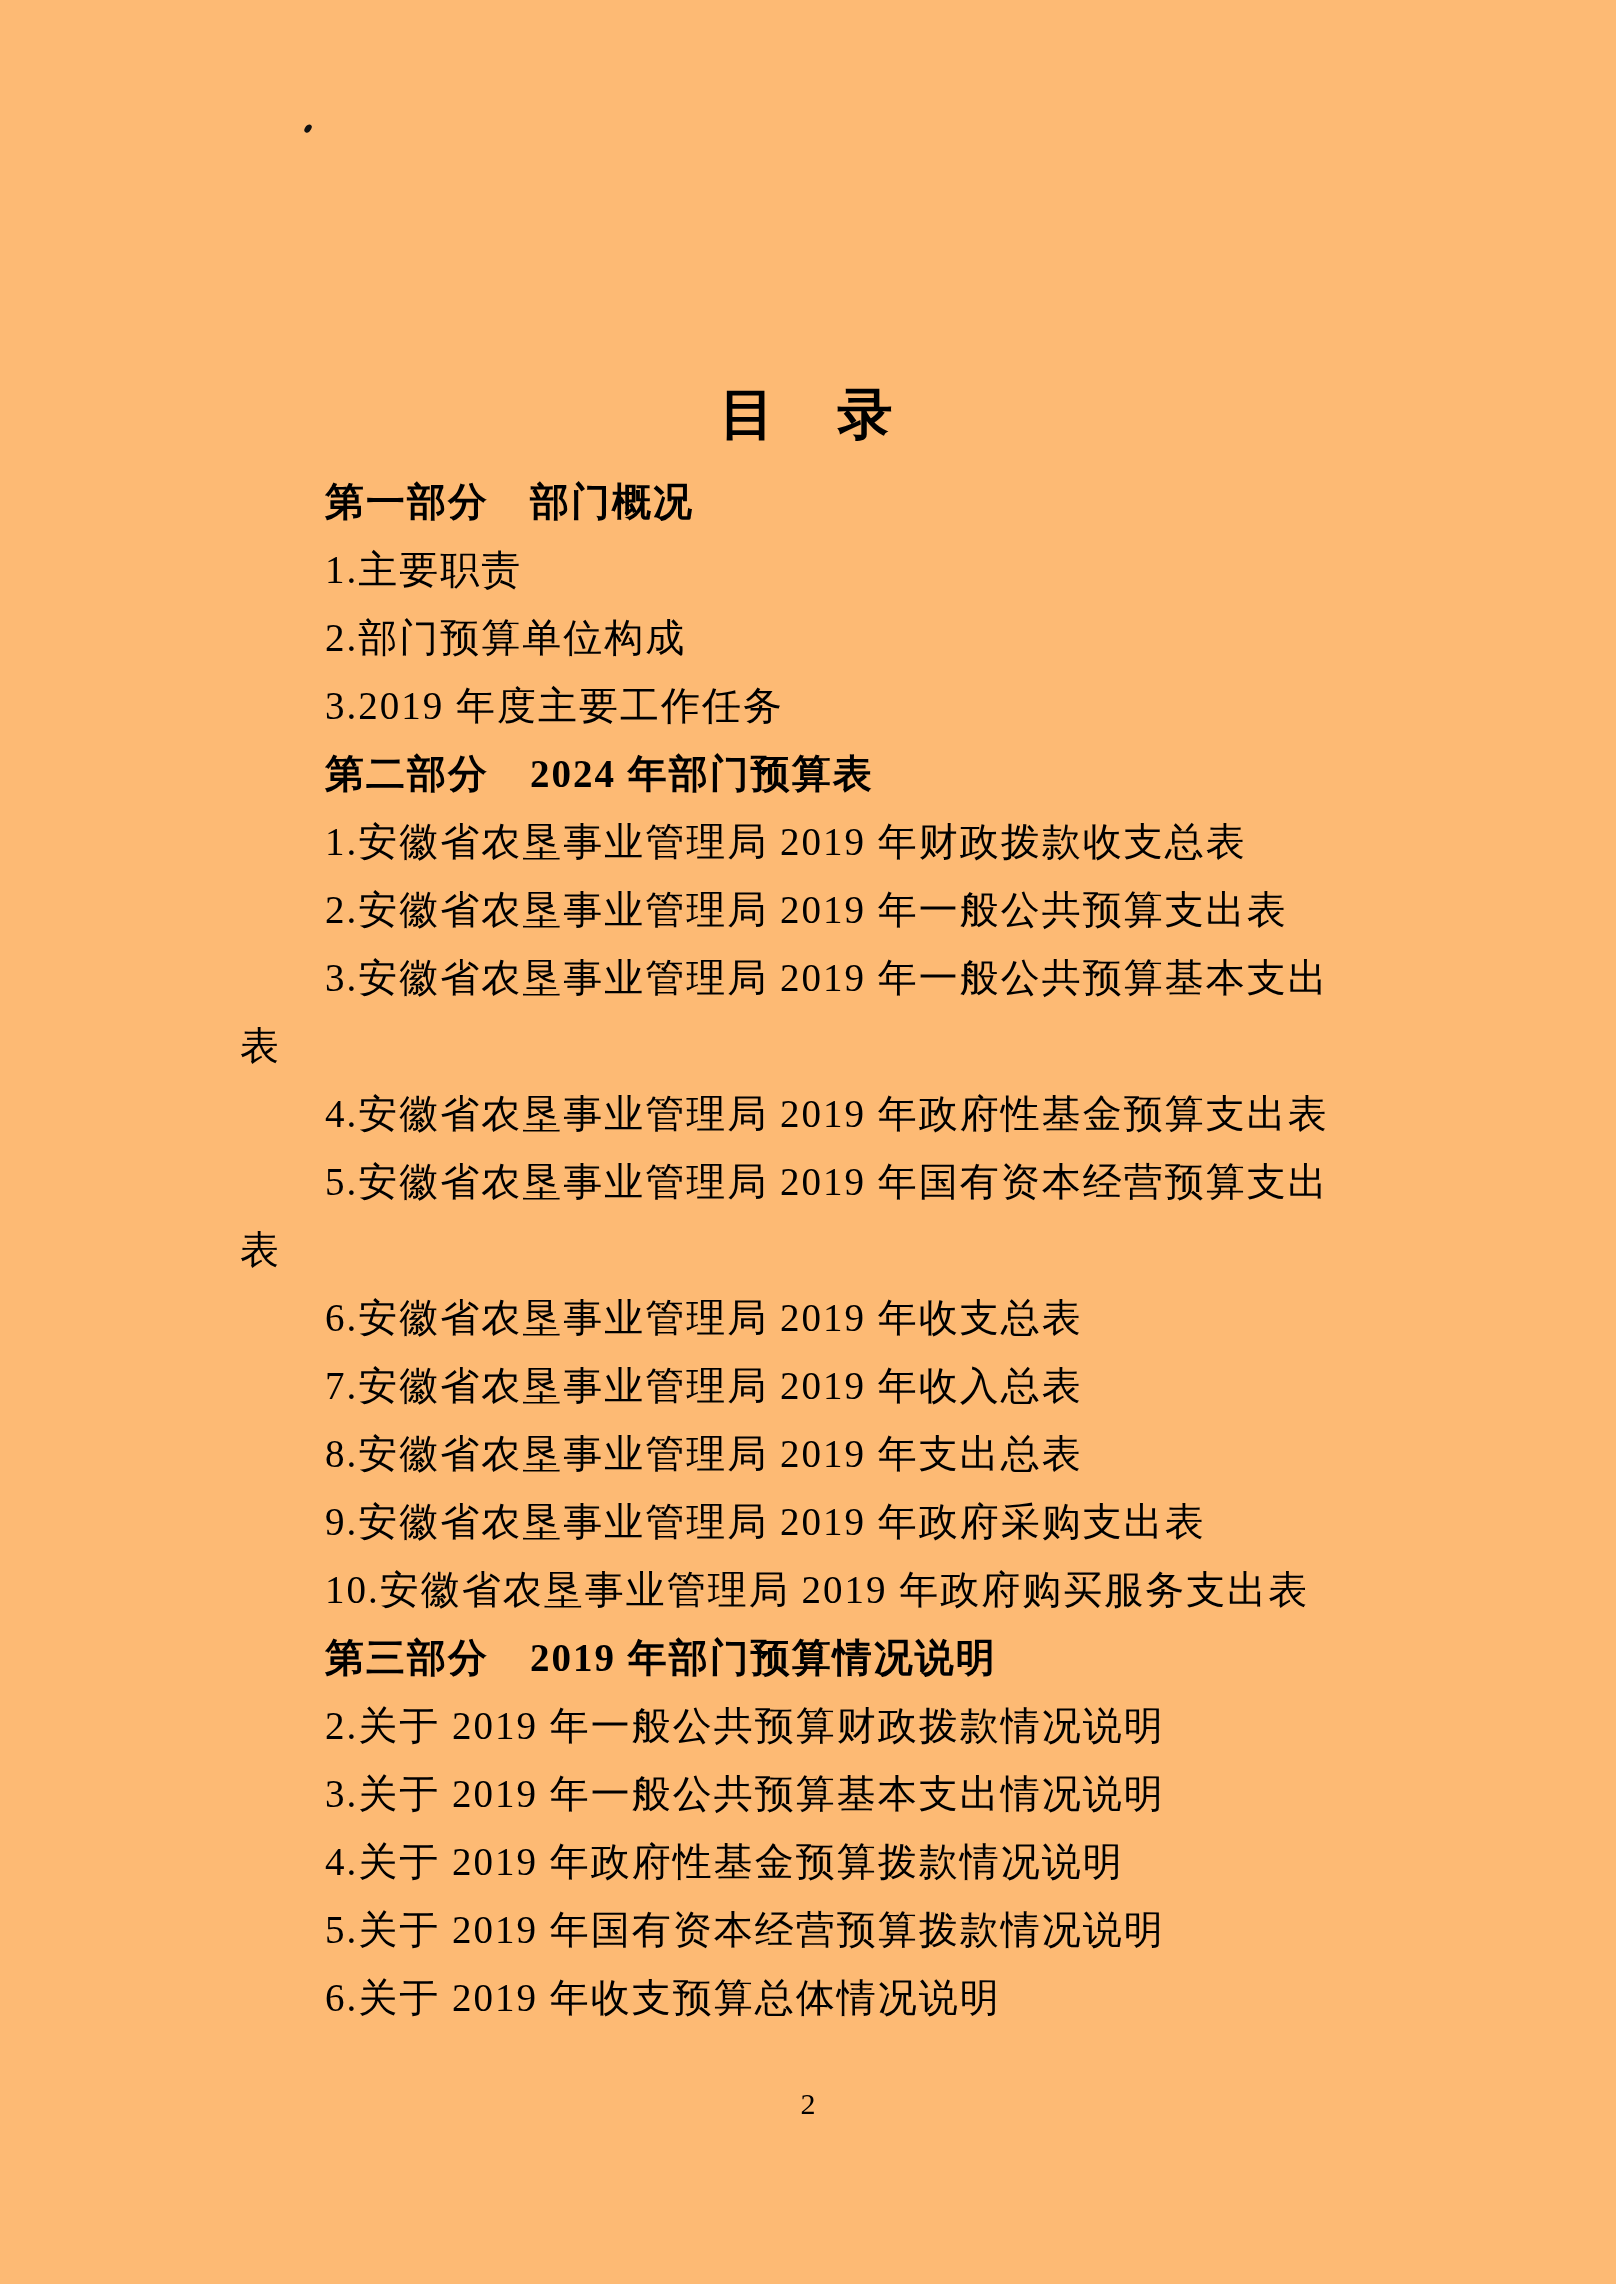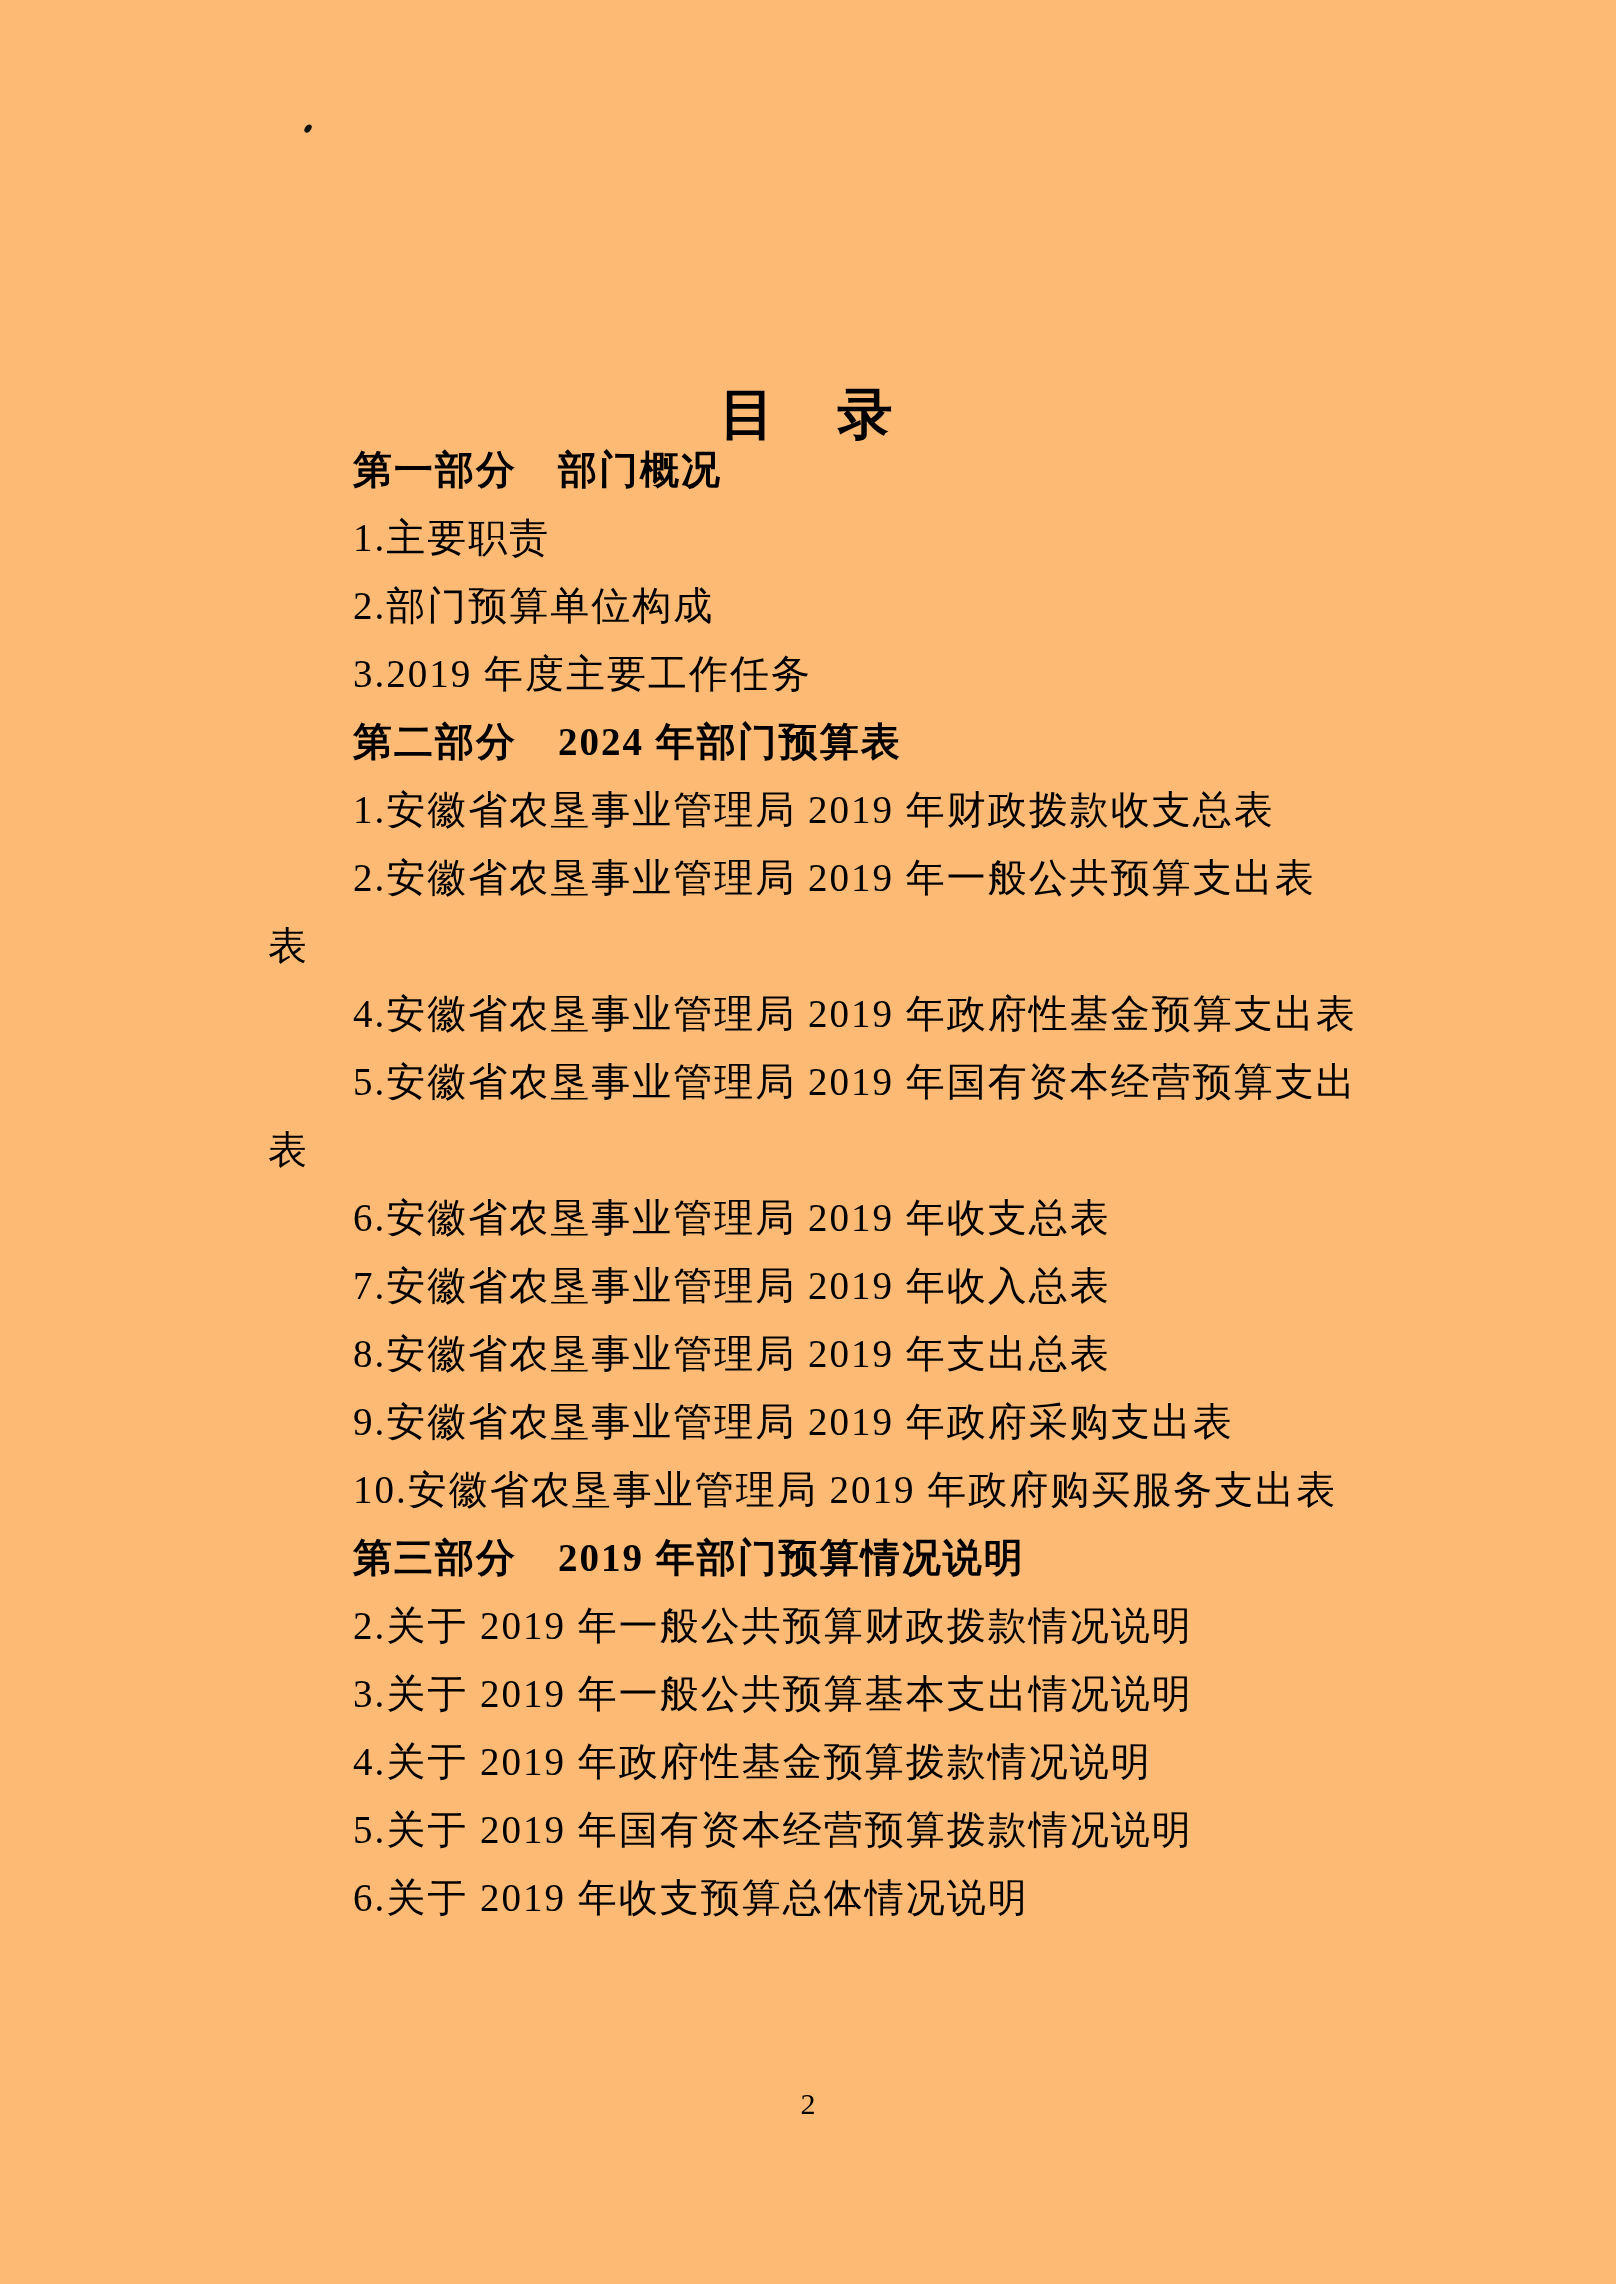--- a/index.html
+++ b/index.html
@@ -29,23 +29,22 @@
     width: 100%;
     text-align: center;
     font-size: 55px;
     font-weight: bold;
     letter-spacing: 3.9px;
     white-space: pre;
   }
   .toc {
     position: absolute;
     left: 240px;
-    top: 436px;
+    top: 468px;
     width: 1179px;
-    margin-left: 28px;
   }
   .line {
     height: 68px;
     line-height: 68px;
     font-size: 39px;
     letter-spacing: 2px;
     white-space: nowrap;
     padding-left: 85px;
   }
   .line.heading { font-weight: bold; }
@@ -70,20 +69,21 @@
   <div class="doc-title">目　录</div>
 
   <div class="toc">
     <div class="line heading">第一部分　部门概况</div>
     <div class="line item">1.主要职责</div>
     <div class="line item">2.部门预算单位构成</div>
     <div class="line item">3.2019 年度主要工作任务</div>
     <div class="line heading">第二部分　2024 年部门预算表</div>
     <div class="line item">1.安徽省农垦事业管理局 2019 年财政拨款收支总表</div>
     <div class="line item">2.安徽省农垦事业管理局 2019 年一般公共预算支出表</div>
+    <div class="line item">3.安徽省农垦事业管理局 2019 年一般公共预算基本支出</div>
     <div class="line wrap">表</div>
     <div class="line item">4.安徽省农垦事业管理局 2019 年政府性基金预算支出表</div>
     <div class="line item">5.安徽省农垦事业管理局 2019 年国有资本经营预算支出</div>
     <div class="line wrap">表</div>
     <div class="line item">6.安徽省农垦事业管理局 2019 年收支总表</div>
     <div class="line item">7.安徽省农垦事业管理局 2019 年收入总表</div>
     <div class="line item">8.安徽省农垦事业管理局 2019 年支出总表</div>
     <div class="line item">9.安徽省农垦事业管理局 2019 年政府采购支出表</div>
     <div class="line item">10.安徽省农垦事业管理局 2019 年政府购买服务支出表</div>
     <div class="line heading">第三部分　2019 年部门预算情况说明</div>

